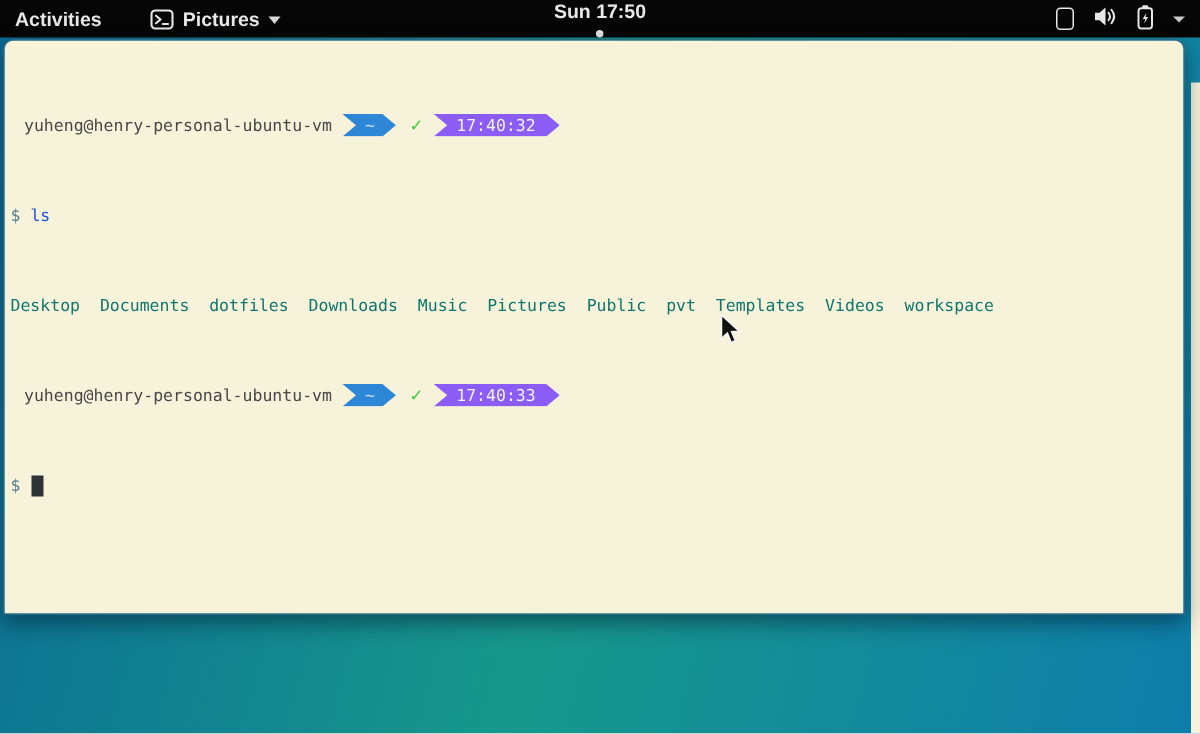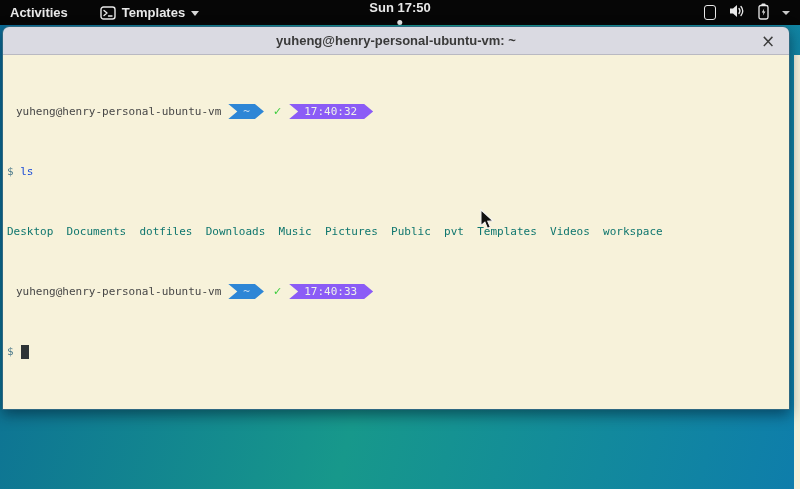--- a/index.html
+++ b/index.html
@@ -83,21 +83,21 @@
   <div class="topbar">
     <span class="activities">Activities</span>
     <div class="appmenu">
       <span>
         <svg width="16" height="14" viewBox="0 0 16 14">
           <rect x="1" y="1" width="14" height="12" rx="2.5" fill="none" stroke="#e8e8e8" stroke-width="1.4"></rect>
           <path d="M4 4.5 L7 7 L4 9.5" fill="none" stroke="#e8e8e8" stroke-width="1.4" stroke-linecap="round" stroke-linejoin="round"></path>
           <line x1="8.5" y1="10" x2="12" y2="10" stroke="#e8e8e8" stroke-width="1.4" stroke-linecap="round"></line>
         </svg>
       </span>
-      <span>Templates</span>
+      <span>Pictures</span>
       <span class="tri-down"></span>
     </div>
     <div class="clock-wrap">
       <span>Sun 17:50</span>
       <span class="notif-dot"></span>
     </div>
     <div class="sysicons">
       <span class="display-ic"></span>
       <span>
         <svg width="16" height="14" viewBox="0 0 16 14">
@@ -113,24 +113,20 @@
           <path d="M6.2 5.5 L3.8 9.6 H5.5 L4.8 12.8 L7.4 8.4 H5.7 Z" fill="#e8e8e8"></path>
         </svg>
       </span>
       <span class="chev-down"></span>
     </div>
   </div>
 
   <div class="right-strip"></div>
 
   <div class="window">
-    <div class="titlebar">
-      <span>yuheng@henry-personal-ubuntu-vm: ~</span>
-      <span class="close-btn">×</span>
-    </div>
     <div class="term">
 
       <div class="trow prow">
         <span>yuheng@henry-personal-ubuntu-vm</span>
         <span class="seg seg-path">~</span>
         <span class="seg seg-check">✓</span>
         <span class="seg seg-time">17:40:32</span>
       </div>
 
       <div class="trow"><span class="dollar">$</span><span> </span><span class="cmd">ls</span></div>

